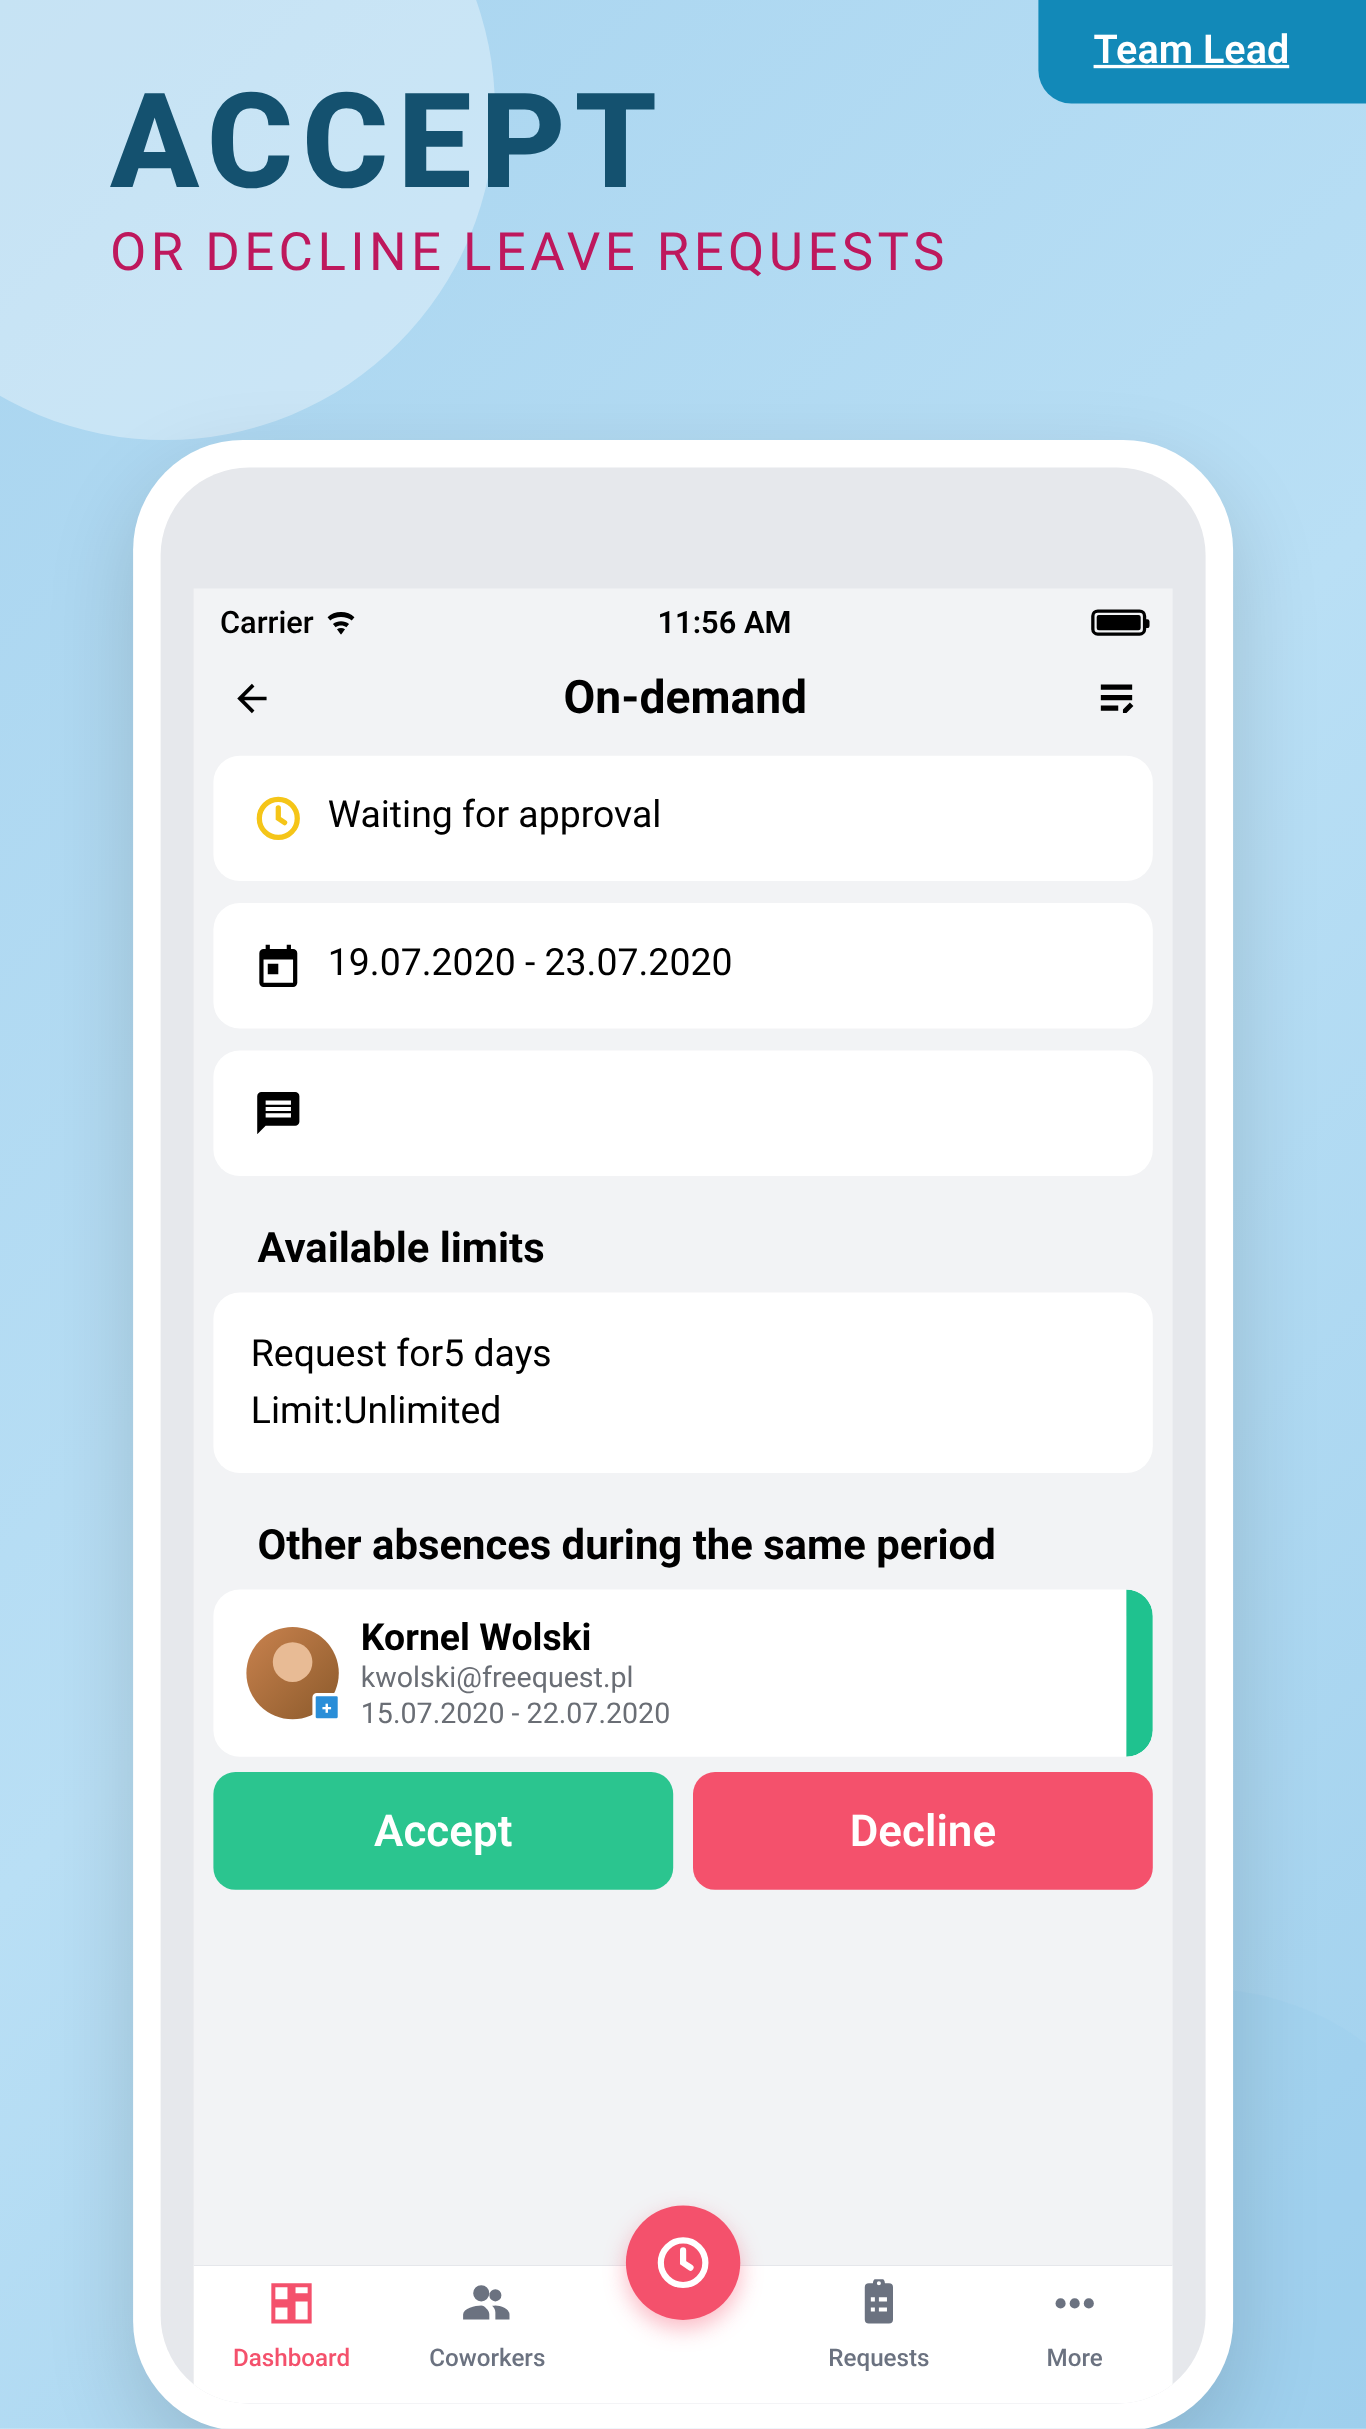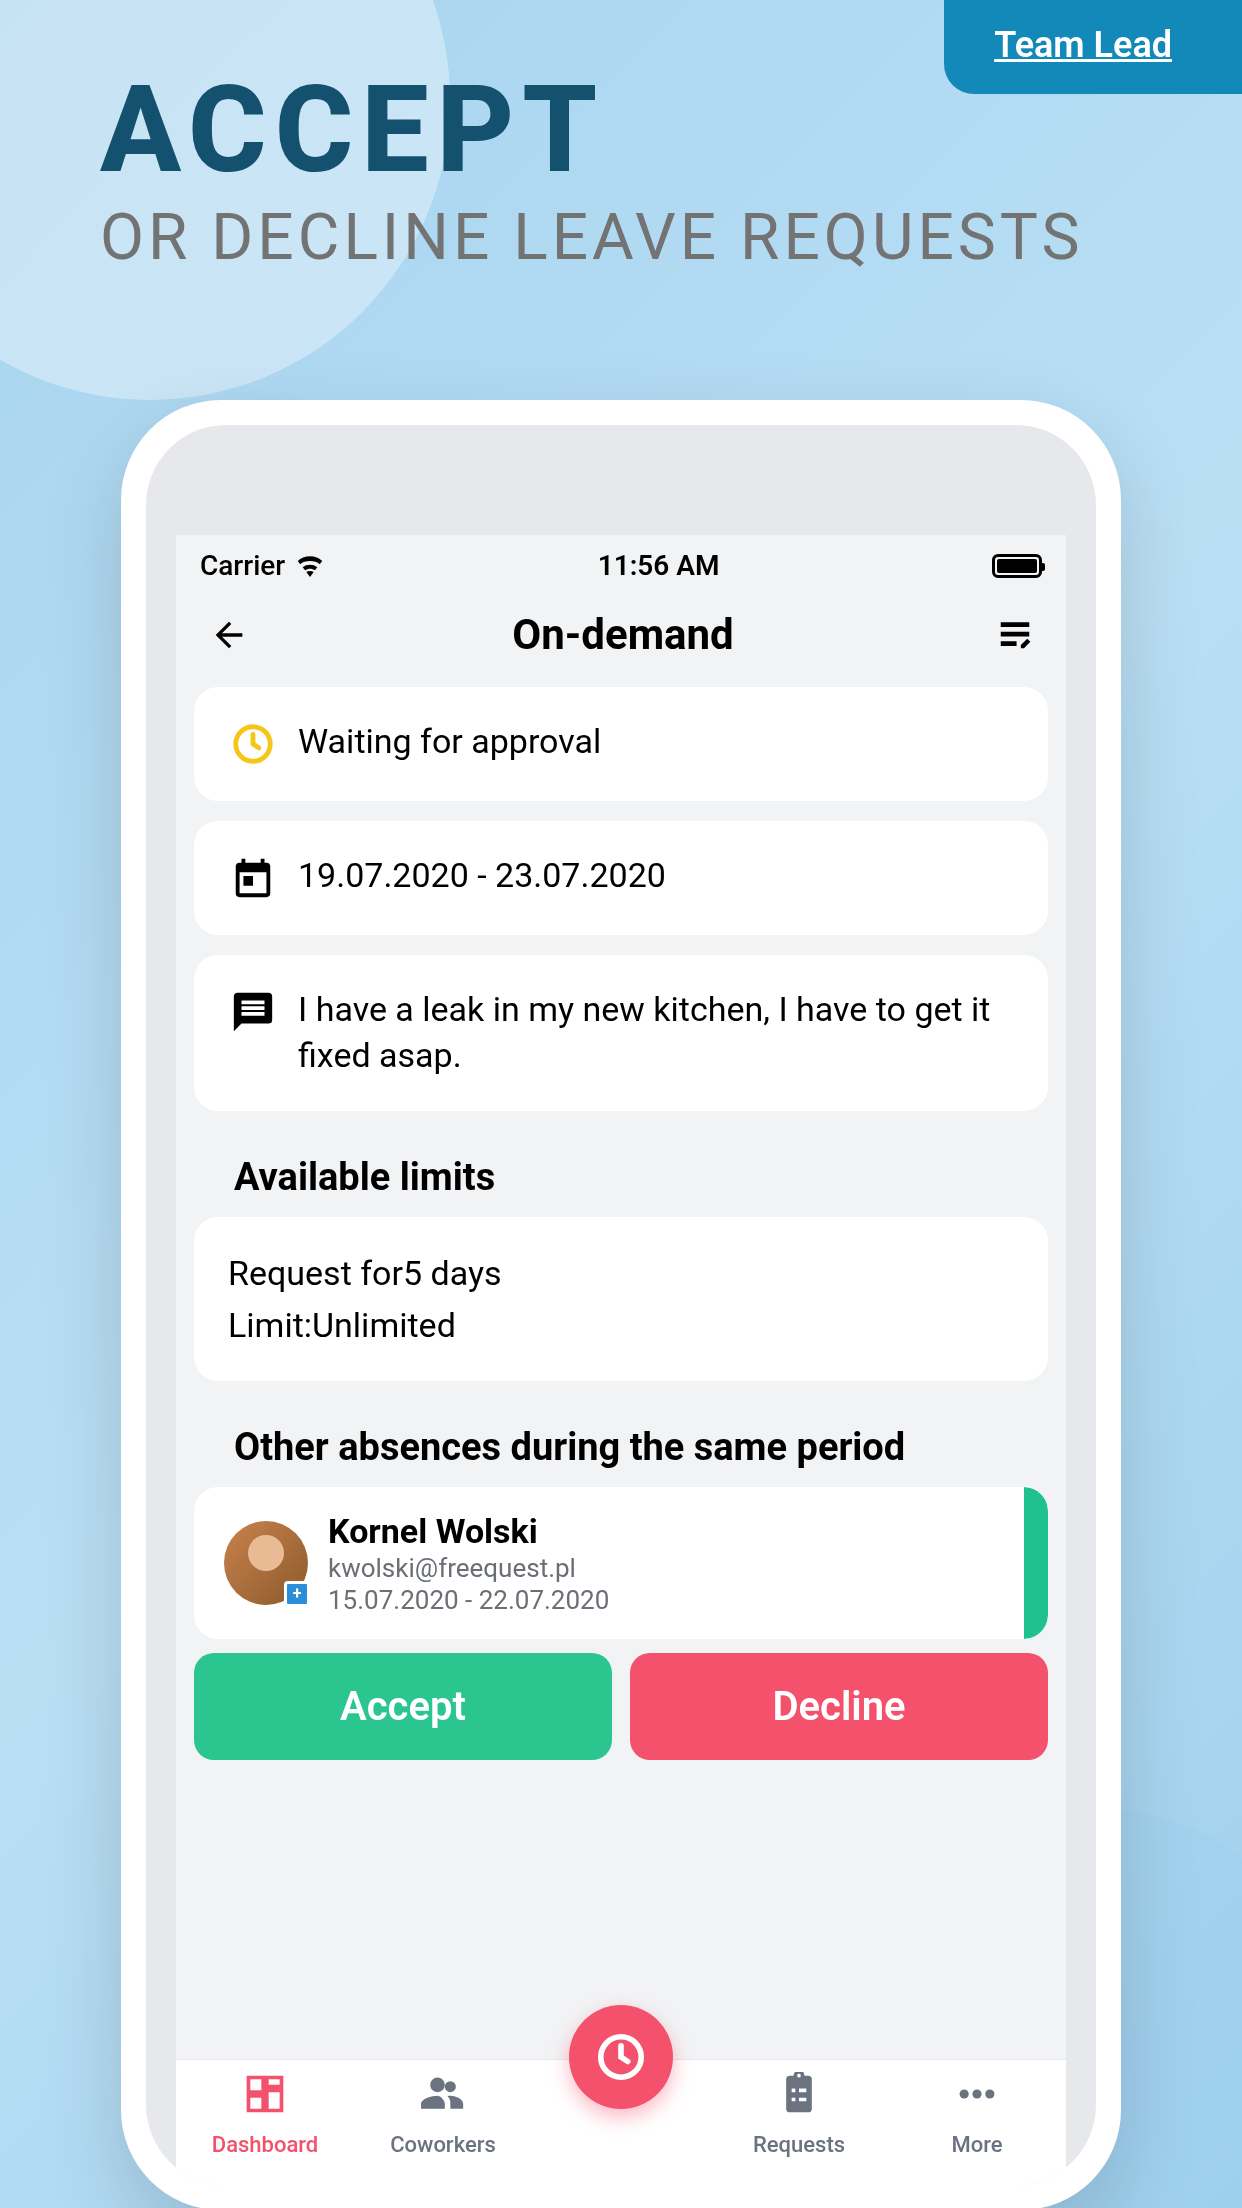--- a/index.html
+++ b/index.html
@@ -2,21 +2,21 @@
 <html><head>
 <meta charset="utf-8">
 <style>
 * { margin: 0; padding: 0; box-sizing: border-box; font-family: -apple-system, BlinkMacSystemFont, 'Segoe UI', Roboto, sans-serif; }
 body { width: 1242px; height: 2208px; background: linear-gradient(135deg, #a8d4ef 0%, #b9dff5 50%, #a0d0ed 100%); position: relative; overflow: hidden; }
 
 .role-badge { position: absolute; top: 0; right: 0; background: #1289b8; color: #fff; font-size: 36px; font-weight: 600; padding: 24px 70px 28px 50px; border-radius: 0 0 0 30px; text-decoration: underline; }
 
 .headline { position: absolute; top: 70px; left: 100px; }
 .headline h1 { font-size: 120px; font-weight: 800; color: #14516f; letter-spacing: 8px; line-height: 1.0; }
-.headline h2 { font-size: 64px; font-weight: 400; color: #737373; letter-spacing: 4px; margin-top: 10px; }
+.headline h2 { font-size: 48px; font-weight: 400; color: #be185d; letter-spacing: 4px; margin-top: 10px; }
 
 .phone { position: absolute; top: 400px; left: 50%; transform: translateX(-50%); width: 1000px; height: 1810px; background: #fff; border-radius: 100px; box-shadow: 0 30px 80px rgba(0,0,0,0.15); padding: 25px; }
 .phone-inner { width: 100%; height: 100%; background: #e6e8ec; border-radius: 80px; overflow: hidden; position: relative; }
 
 .screen { position: absolute; top: 110px; left: 30px; right: 30px; bottom: 0; background: #f2f3f5; overflow: hidden; }
 
 .status-bar { display: flex; justify-content: space-between; align-items: center; padding: 14px 24px 10px; font-size: 28px; font-weight: 500; color: #000; }
 .status-left { display: flex; align-items: center; gap: 10px; }
 .wifi-icon { width: 30px; height: 22px; }
 .status-right .battery { width: 50px; height: 24px; border: 3px solid #000; border-radius: 6px; position: relative; }
@@ -129,21 +129,20 @@
           </div>
           <div class="card-text">19.07.2020 - 23.07.2020</div>
         </div>
 
         <div class="card">
           <div class="card-icon">
             <svg viewBox="0 0 24 24" width="46" height="46">
                 <path d="M20 2H4a2 2 0 00-2 2v18l4-4h14a2 2 0 002-2V4a2 2 0 00-2-2zm-2 12H6v-2h12v2zm0-3H6V9h12v2zm0-3H6V6h12v2z" fill="#000"></path>
               </svg>
           </div>
-          <div class="card-text">I have a leak in my new kitchen, I have to get it fixed asap.</div>
         </div>
 
         <div class="section-title">Available limits</div>
 
         <div class="limits-card">
           <div class="limit-row">
             <span>Request for</span>
             <span class="value">5 days</span>
           </div>
           <div class="limit-row">

